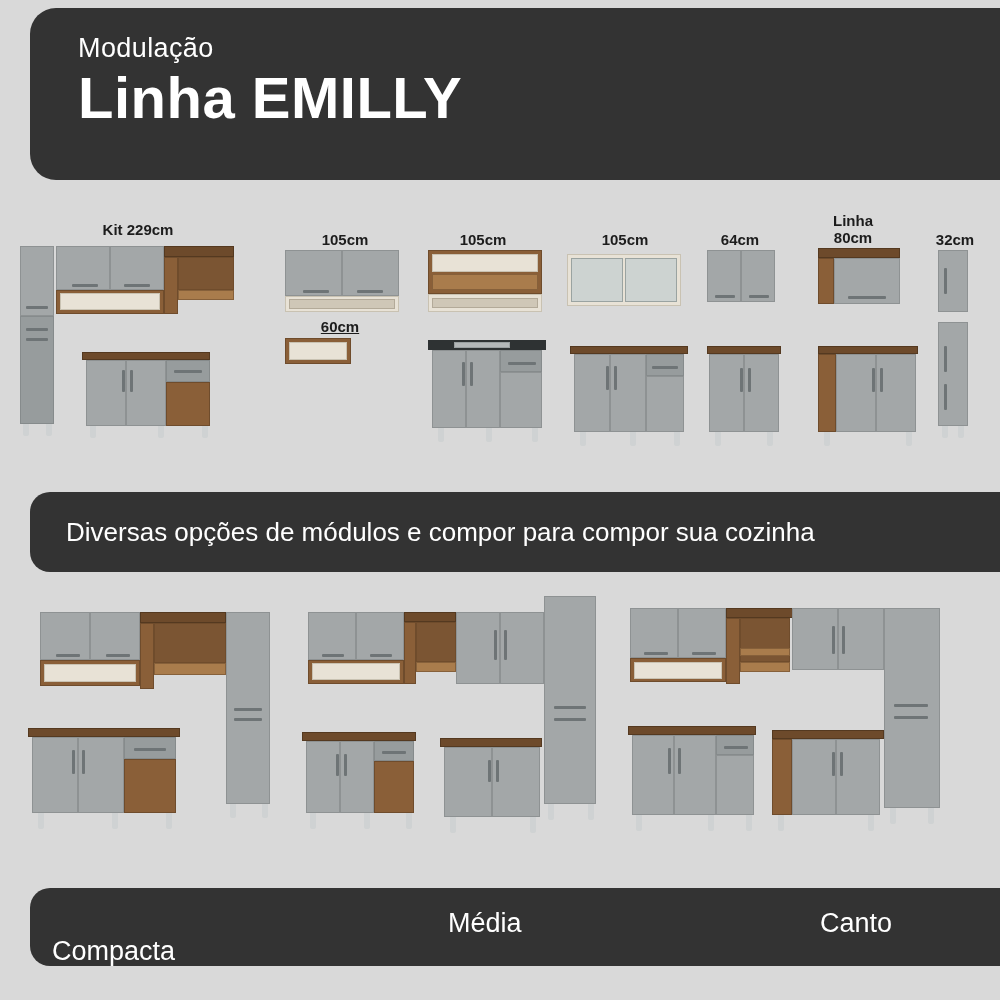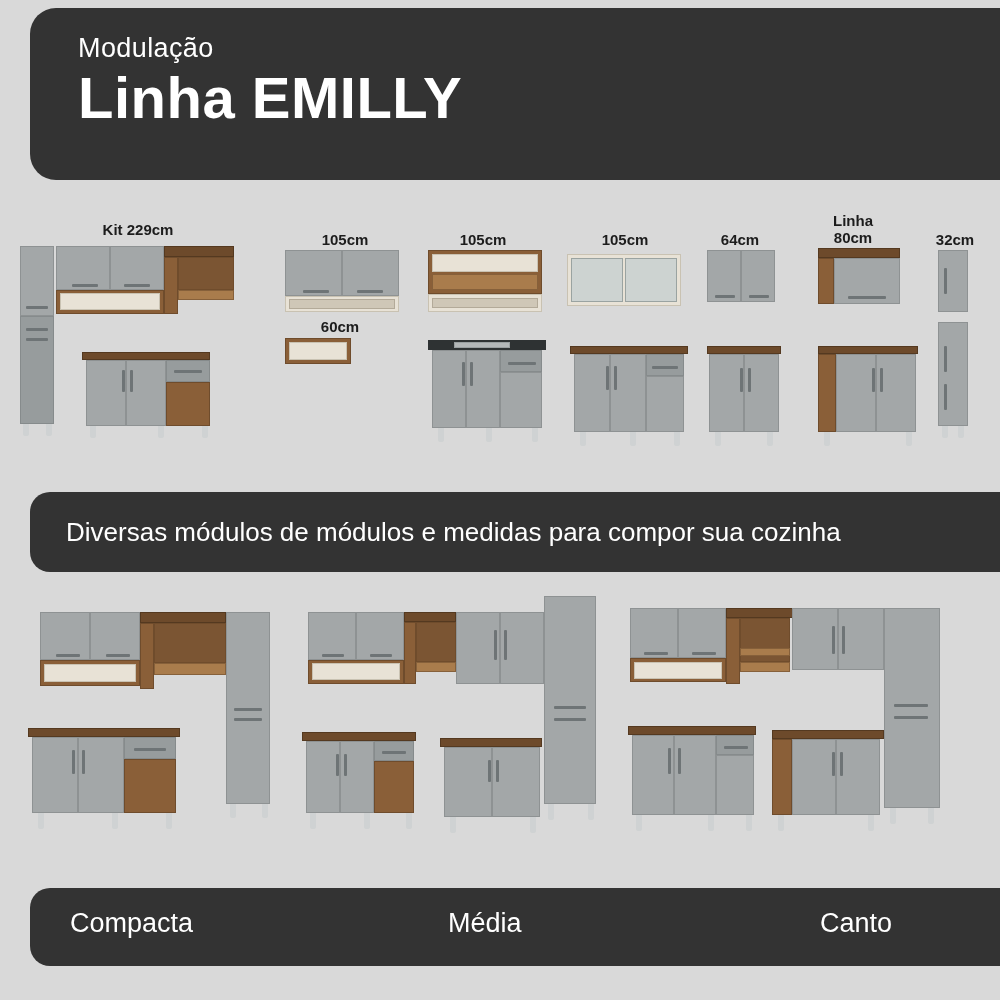--- a/index.html
+++ b/index.html
@@ -77,21 +77,21 @@
     border-radius: 20px 0 0 20px;
     color: #ffffff;
     box-sizing: border-box;
   }
   .bottom-label {
     position: absolute;
     top: 20px;
     font-size: 27px;
     white-space: nowrap;
   }
-  .bl-1 { left: 40px; }
+  .bl-1 { left: 22px; margin-top: 28px; }
   .bl-2 { left: 418px; }
   .bl-3 { left: 790px; }
 
   
   .grey       { background: #a3a7a8; border: 1px solid #8e9293; box-sizing: border-box; position: absolute; }
   .grey-d     { background: #979c9d; border: 1px solid #868b8c; box-sizing: border-box; position: absolute; }
   .grey-l     { background: #b4b8b9; border: 1px solid #9aa0a1; box-sizing: border-box; position: absolute; }
   .wood       { background: #8a5f38; border: 1px solid #6f4c2c; box-sizing: border-box; position: absolute; }
   .wood-d     { background: #6d4a2b; border: 1px solid #543920; box-sizing: border-box; position: absolute; }
   .wood-l     { background: #a97c4c; border: 1px solid #86603a; box-sizing: border-box; position: absolute; }
@@ -121,21 +121,21 @@
 
 <div class="page">
 
   <div class="header-banner">
     <div class="header-sub">Modulação</div>
     <div class="header-title">Linha EMILLY</div>
   </div>
 
   <div class="cap" style="left:78px; top:221px; width:120px;">Kit 229cm</div>
   <div class="cap" style="left:290px; top:231px; width:110px;">105cm</div>
-  <div class="cap" style="left:285px; top:318px; width:110px;">60cm</div>
+  <div class="cap" style="left:285px; top:318px; width:110px;text-decoration:underline;">60cm</div>
   <div class="cap" style="left:428px; top:231px; width:110px;">105cm</div>
   <div class="cap" style="left:570px; top:231px; width:110px;">105cm</div>
   <div class="cap" style="left:690px; top:231px; width:100px;">64cm</div>
   <div class="cap" style="left:805px; top:212px; width:96px;">Linha
 80cm</div>
   <div class="cap" style="left:915px; top:231px; width:80px;">32cm</div>
 
   <div class="grp" style="left:20px; top:246px; width:240px; height:195px;">
 
     <div class="grey" style="left:0px; top:0px; width:34px; height:70px;"></div>
@@ -272,21 +272,21 @@
 
   <div class="grp" style="left:938px; top:322px;">
     <div class="grey" style="left:0px; top:0px; width:30px; height:104px;"></div>
     <div class="handle-v" style="left:6px; top:24px; height:26px;"></div>
     <div class="handle-v" style="left:6px; top:62px; height:26px;"></div>
     <div class="foot" style="left:4px; top:104px; height:12px;"></div>
     <div class="foot" style="left:20px; top:104px; height:12px;"></div>
   </div>
 
   <div class="mid-banner">
-    <div class="mid-banner-text">Diversas módulos de módulos e medidas para compor sua cozinha</div>
+    <div class="mid-banner-text">Diversas opções de módulos e compor para compor sua cozinha</div>
   </div>
 
   <div class="grp" style="left:28px; top:600px; width:265px; height:260px;">
     <div class="grey" style="left:12px; top:12px; width:50px; height:48px;"></div>
     <div class="grey" style="left:62px; top:12px; width:50px; height:48px;"></div>
     <div class="handle-h" style="left:28px; top:54px; width:24px;"></div>
     <div class="handle-h" style="left:78px; top:54px; width:24px;"></div>
     <div class="wood" style="left:12px; top:60px; width:100px; height:26px;"></div>
     <div class="cream" style="left:16px; top:64px; width:92px; height:18px;"></div>
     <div class="wood-d" style="left:112px; top:12px; width:86px; height:11px;"></div>

